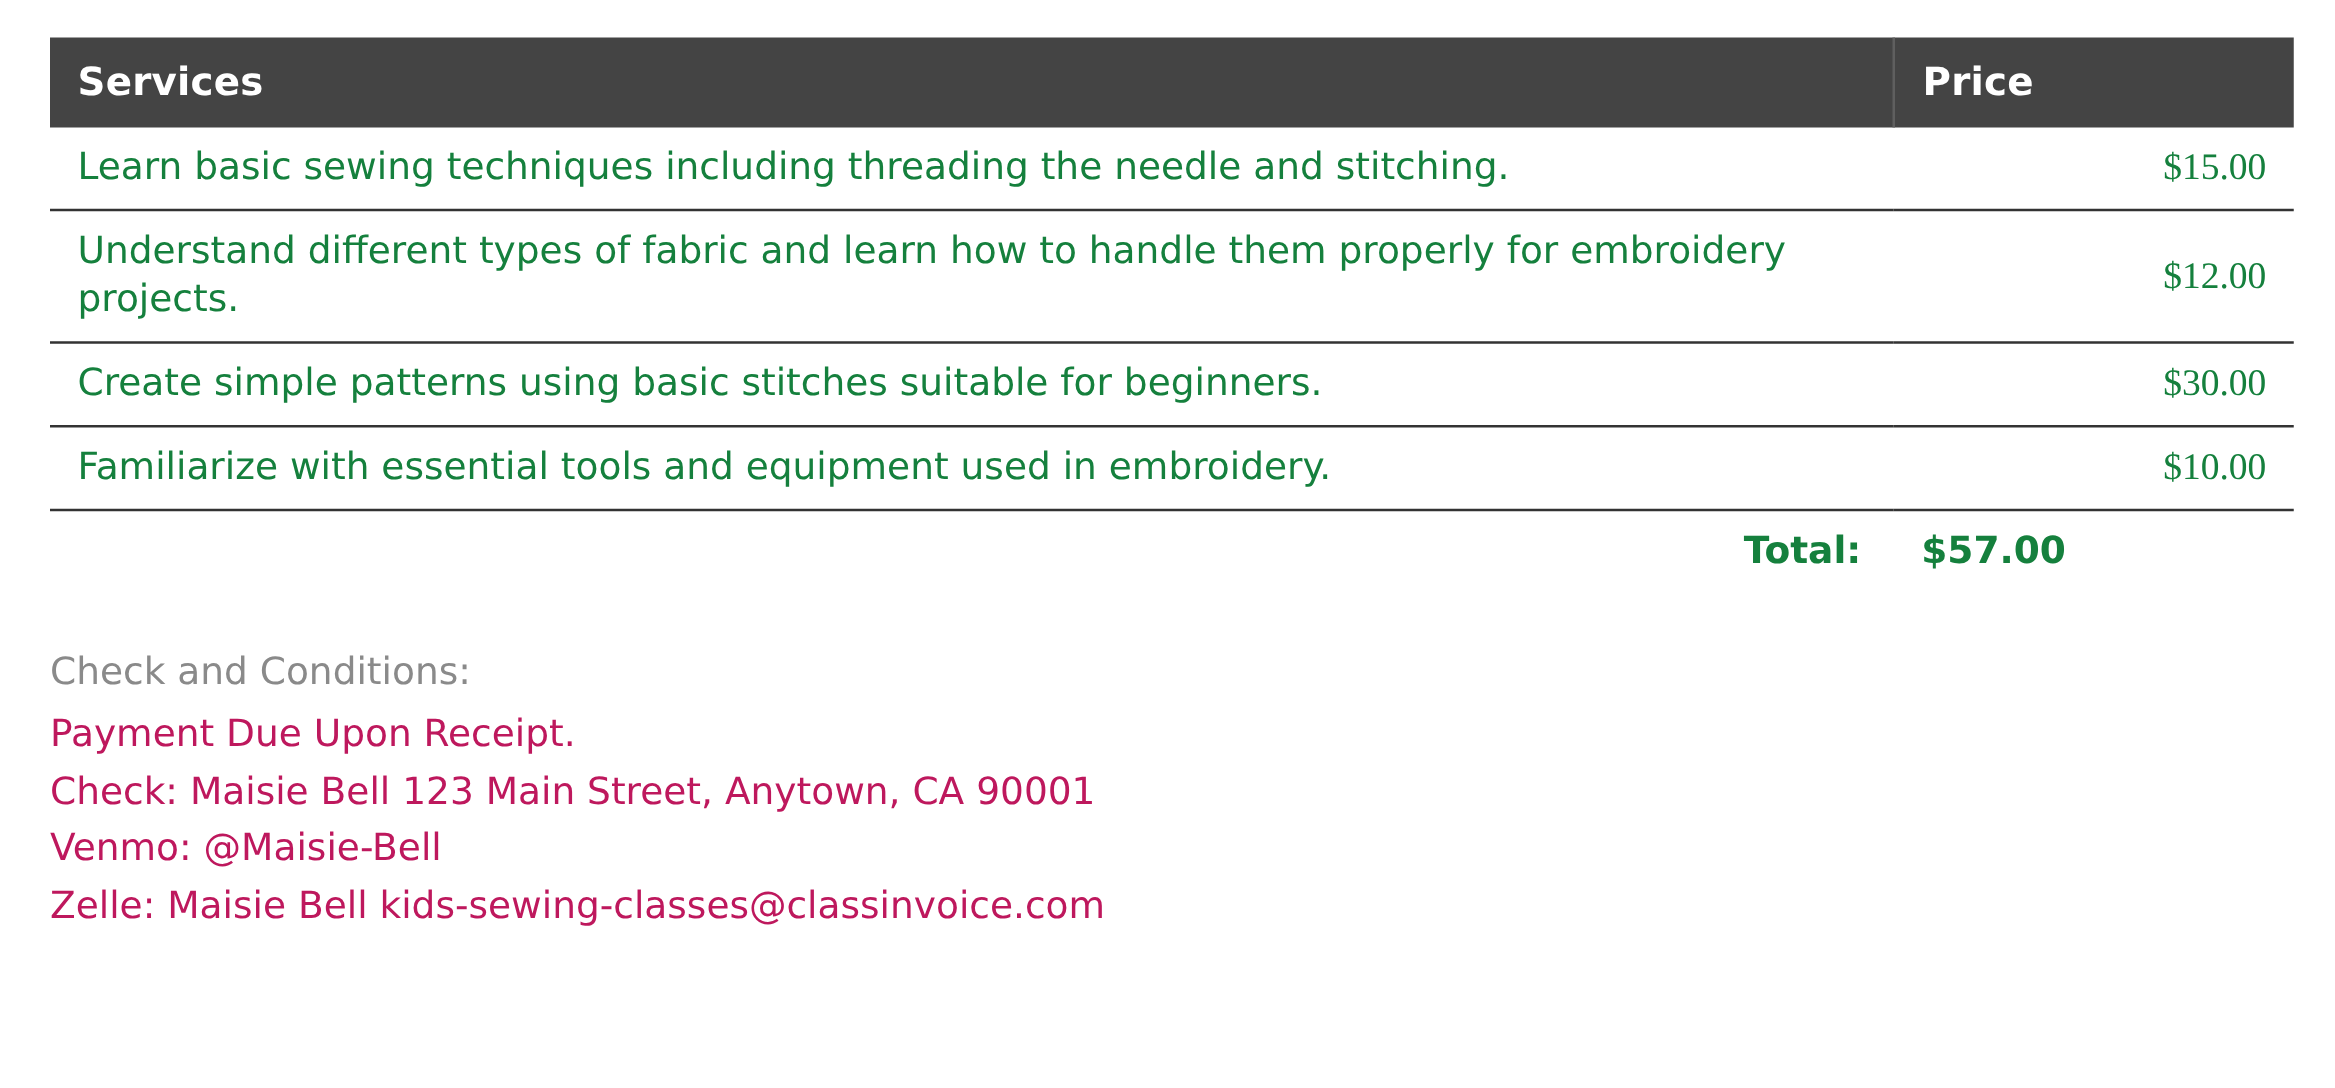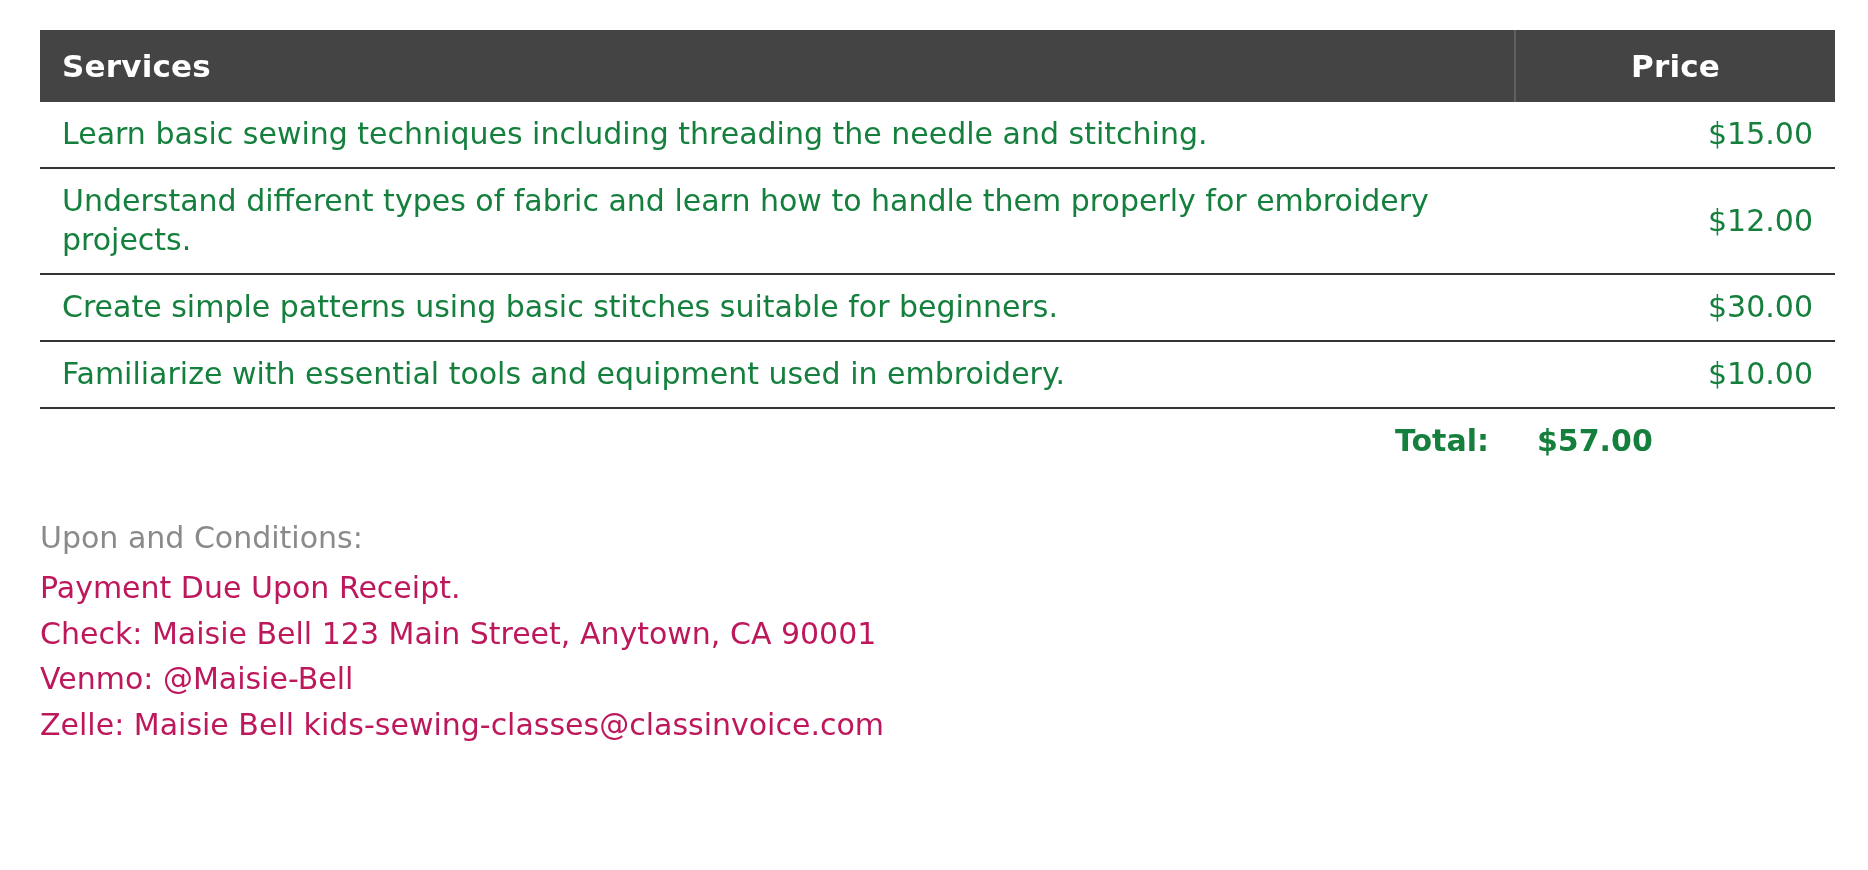--- a/index.html
+++ b/index.html
@@ -34,21 +34,21 @@
   .invoice-table thead th {
     background: #444444;
     color: #ffffff;
     font-size: 31px;
     font-weight: bold;
     padding: 18px 22px;
     text-align: left;
     letter-spacing: 0.2px;
   }
   .invoice-table thead th.price-col {
-    text-align: center;
+    text-align: left;
     border-left: 2px solid #5f5f5f;
     margin-top: 28px;
   }
 
   .col-service { width: 1475px; }
   .col-price   { width: 320px; }
 
   .invoice-table tbody td {
     font-size: 30px;
     padding: 12px 22px 14px 22px;
@@ -56,20 +56,21 @@
     vertical-align: middle;
     line-height: 1.3;
     color: #15803d;
   }
   .invoice-table tbody tr:first-child td {
     border-top: none;
   }
   .invoice-table tbody td.price-cell {
     text-align: right;
     white-space: nowrap;
+    font-family: Liberation Serif, serif;
   }
 
   .total-row td {
     border-bottom: none !important;
     font-weight: bold;
     font-size: 31px;
     padding-top: 18px;
   }
   .total-row td.total-label {
     text-align: right;
@@ -132,20 +133,20 @@
         <td class="price-cell">$10.00</td>
       </tr>
       <tr class="total-row">
         <td class="total-label">Total:</td>
         <td class="total-value">$57.00</td>
       </tr>
     </tbody>
   </table>
 
   <div class="terms">
-    <div class="terms-title">Upon and Conditions:</div>
+    <div class="terms-title">Check and Conditions:</div>
     <div class="terms-line">Payment Due Upon Receipt.</div>
     <div class="terms-line">Check: Maisie Bell 123 Main Street, Anytown, CA 90001</div>
     <div class="terms-line">Venmo: @Maisie-Bell</div>
     <div class="terms-line">Zelle: Maisie Bell kids-sewing-classes@classinvoice.com</div>
   </div>
 
 </div>
 
 </body></html>

